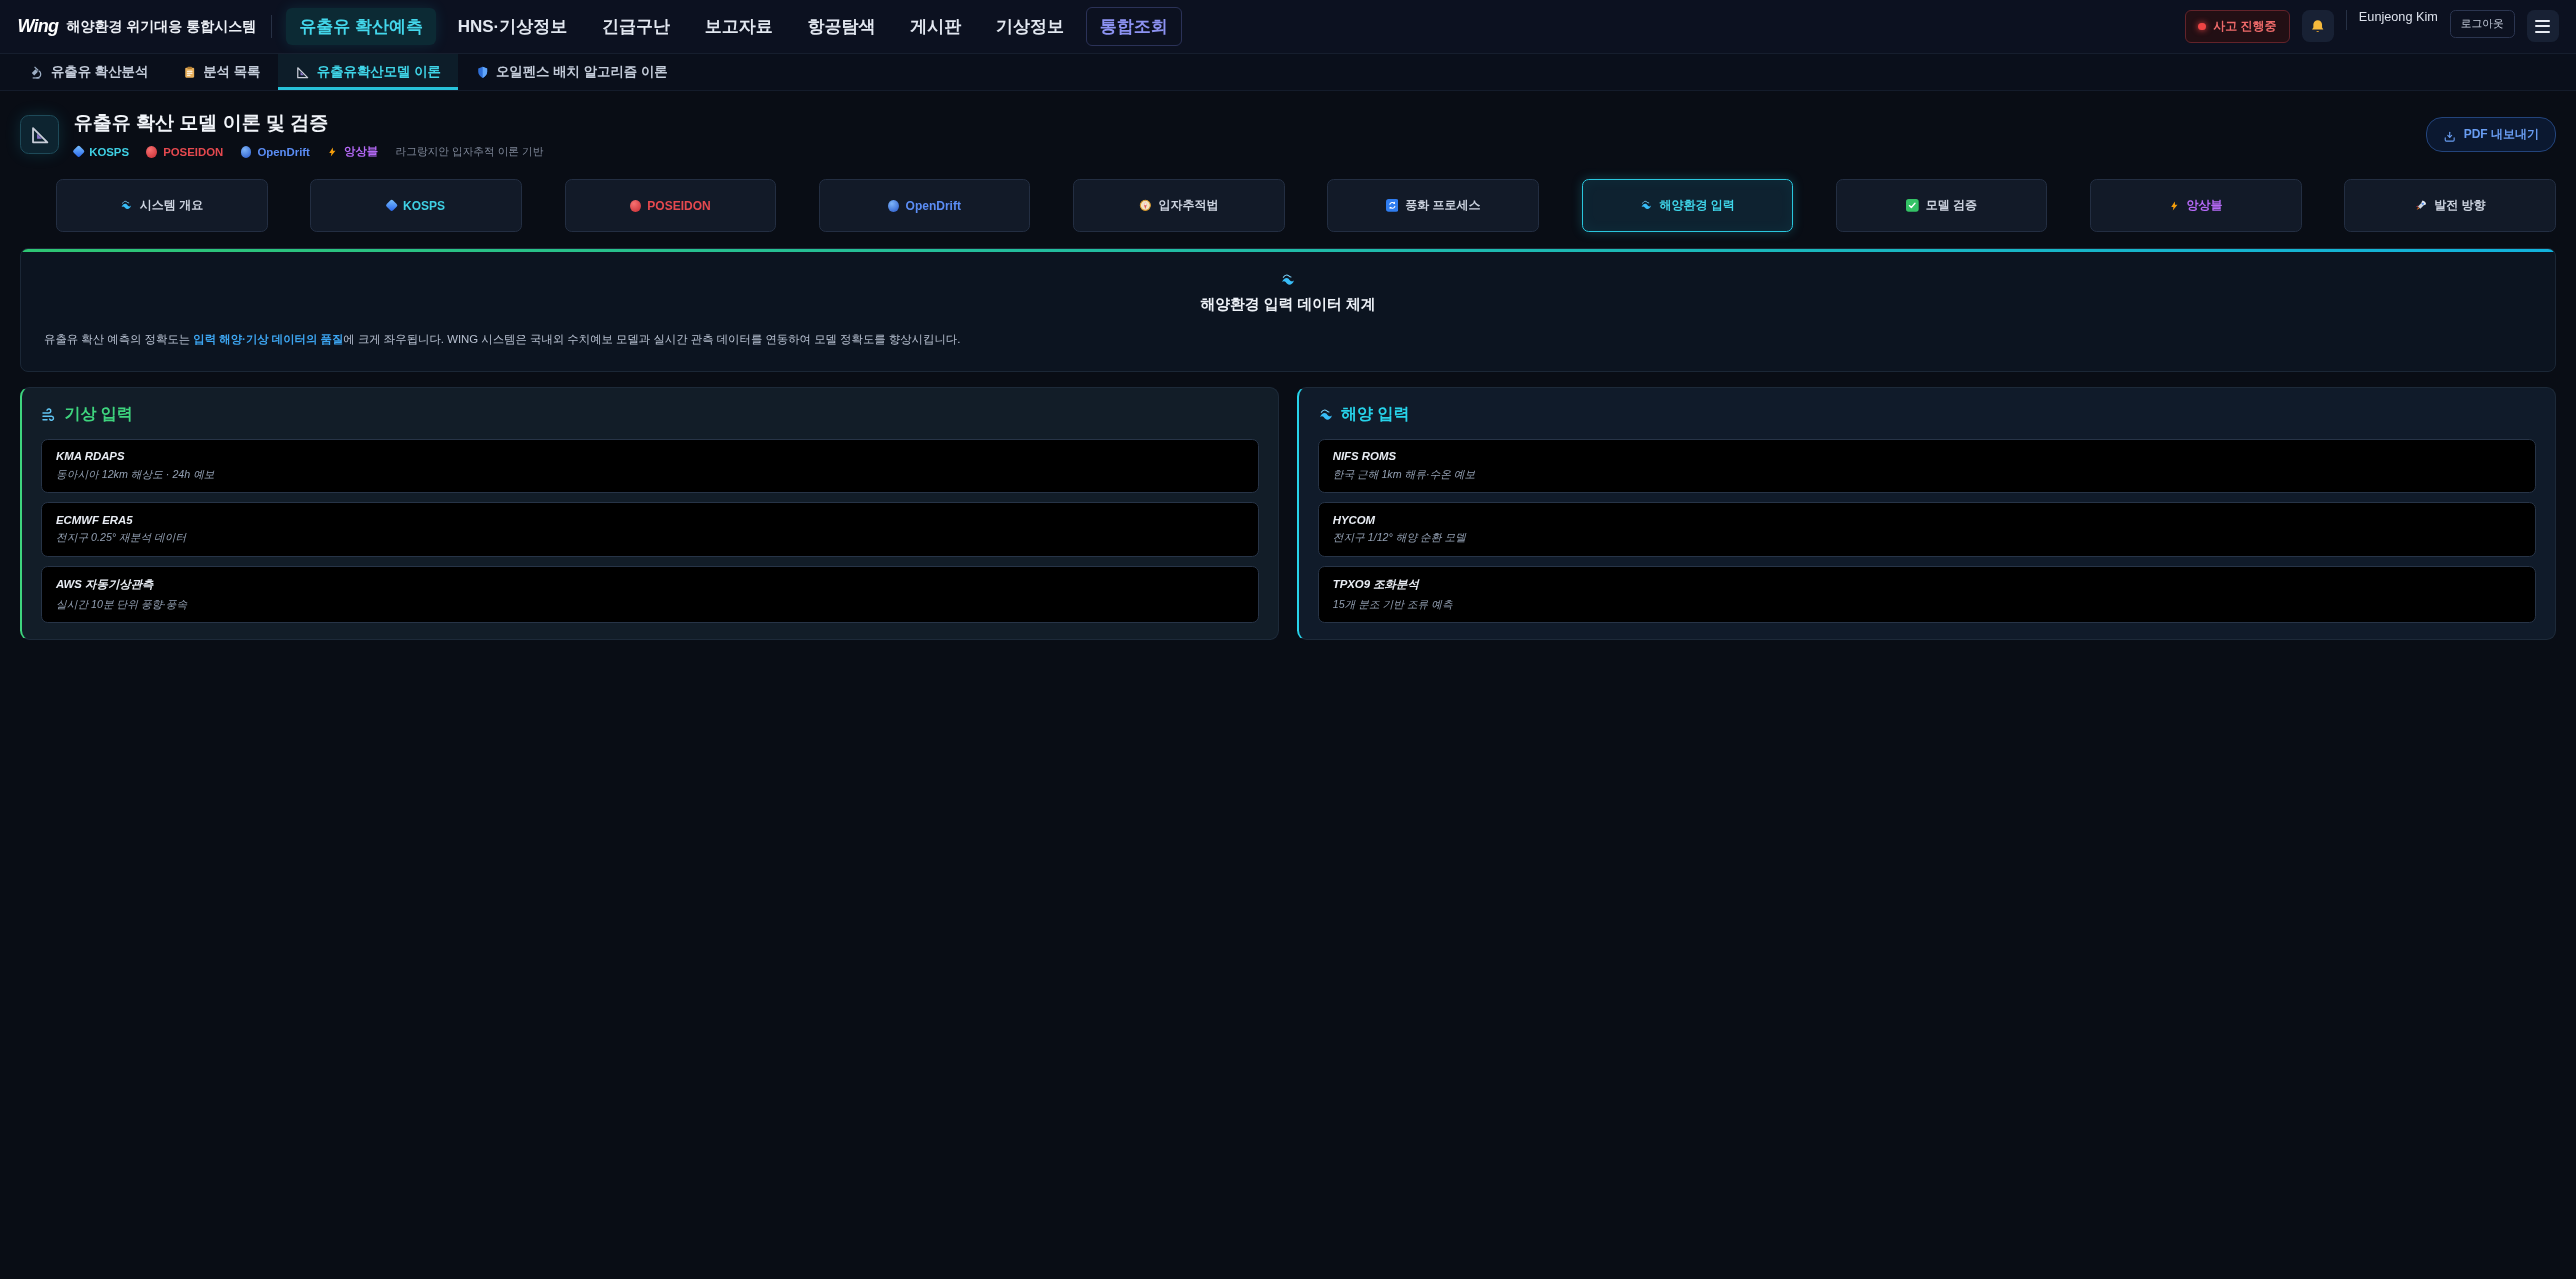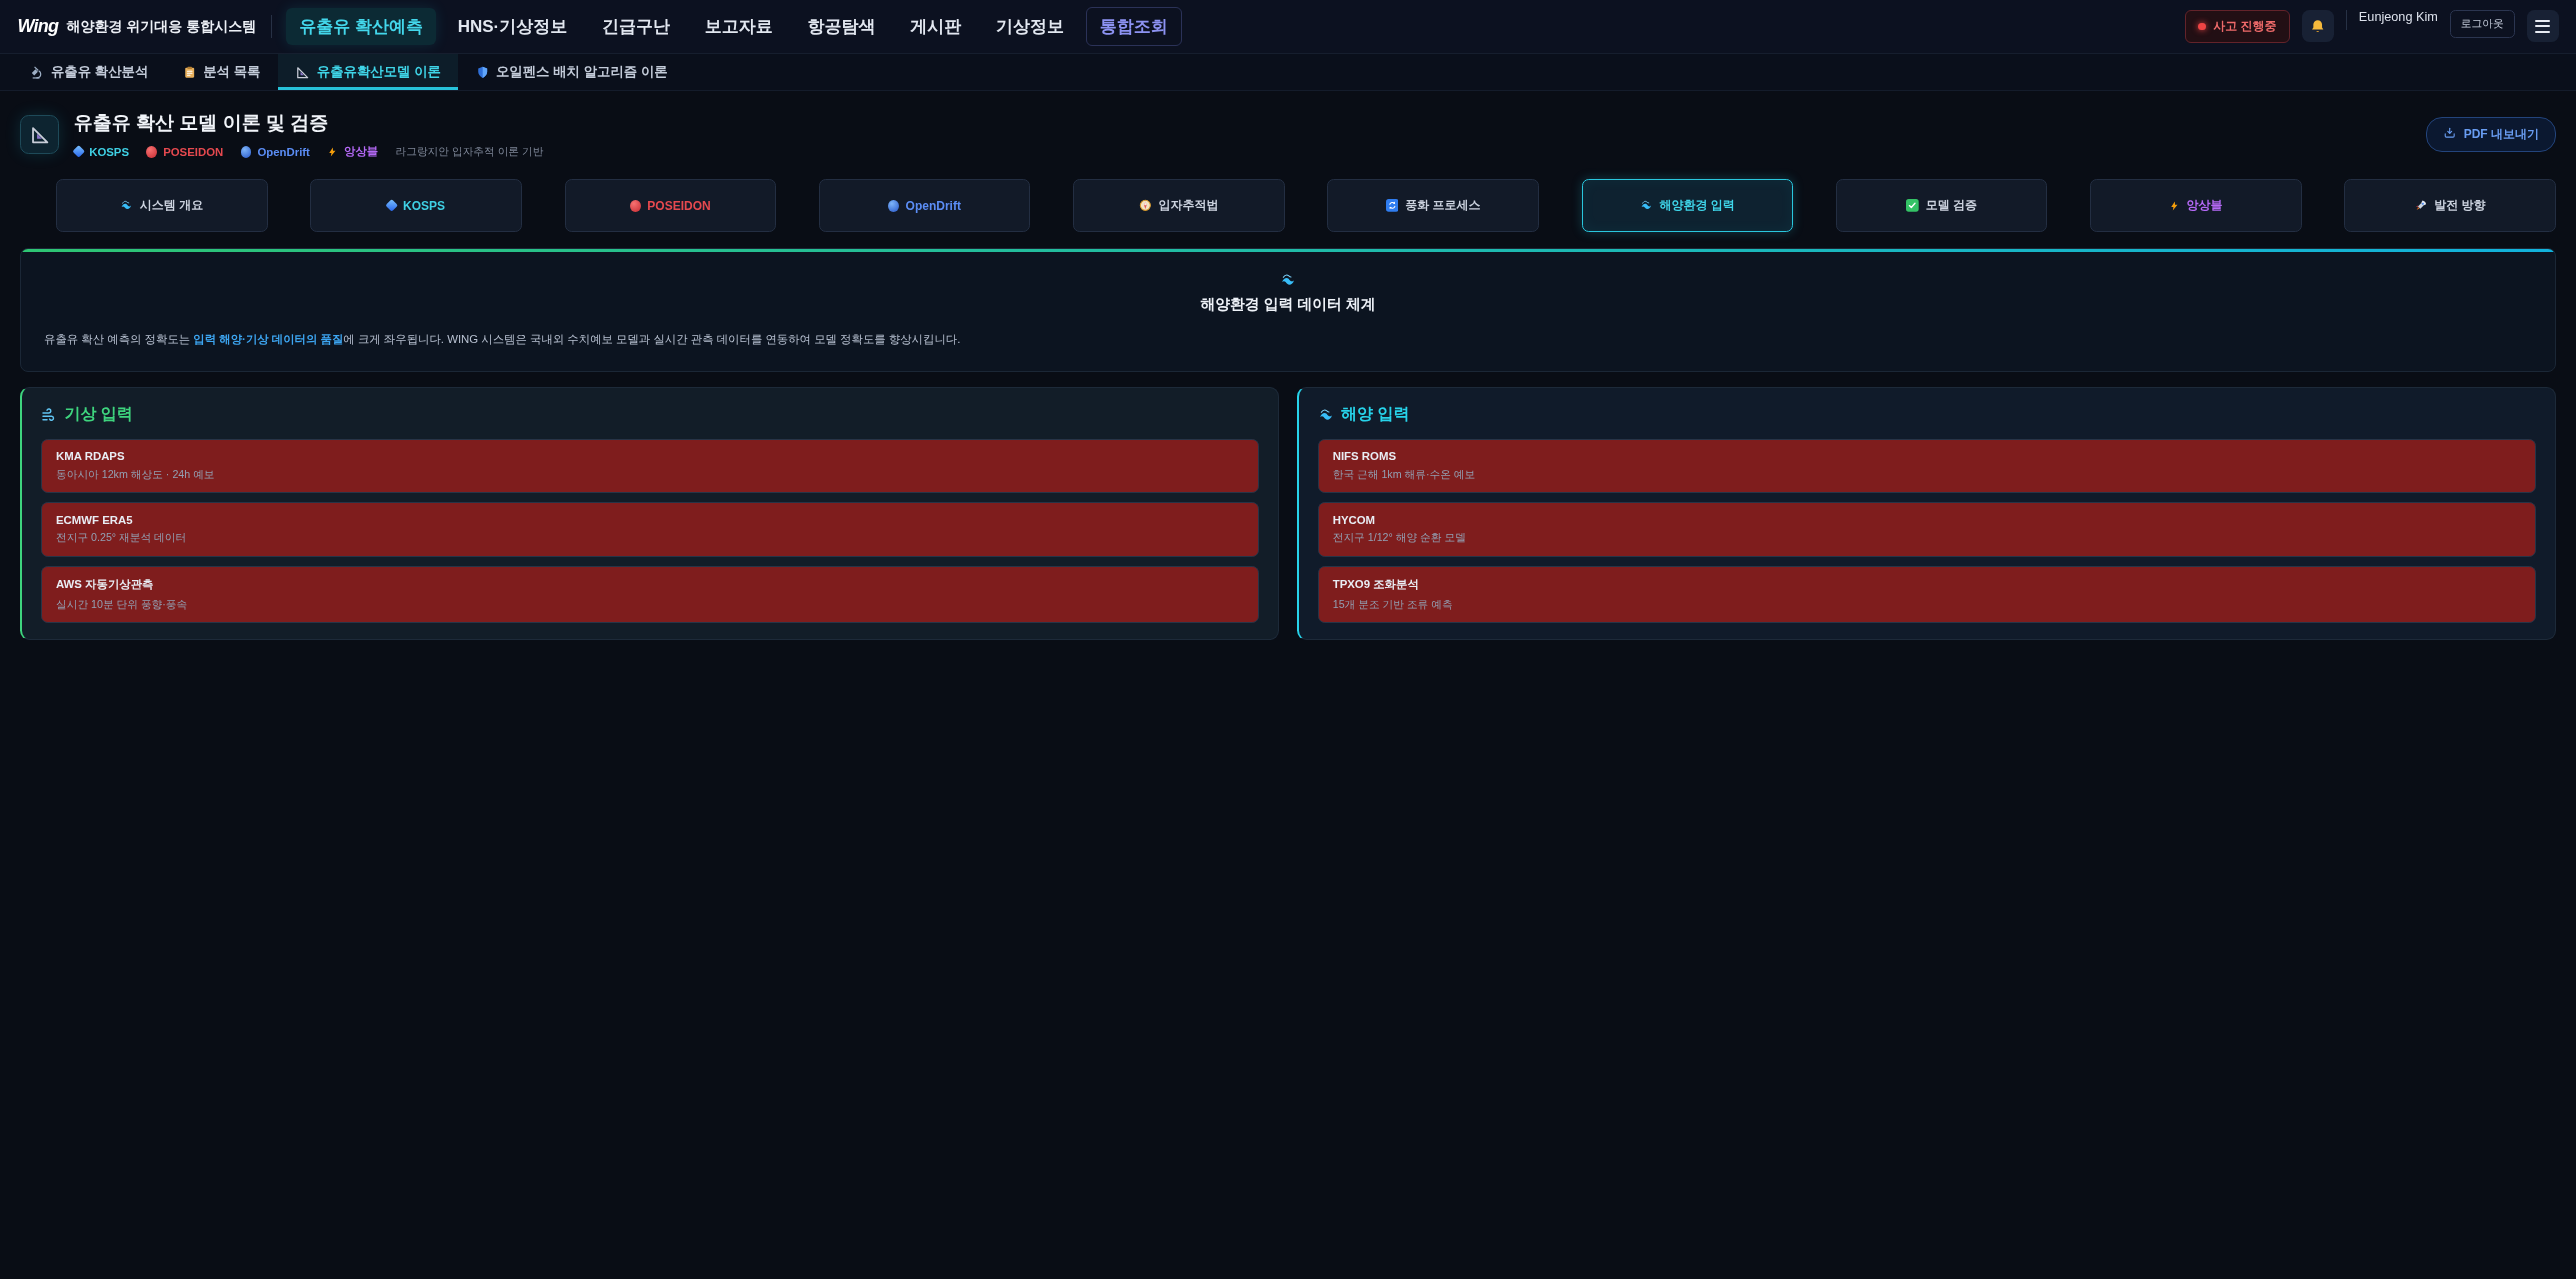--- a/index.html
+++ b/index.html
@@ -40,21 +40,21 @@
   .badge-row{display:flex;align-items:center;gap:17.4px;font-size:11.4px;}
   .model-badge{display:flex;align-items:center;gap:6px;font-weight:700;}
   .model-badge.kosps{color:#3fd0e4;}
   .model-badge.poseidon{color:#e5494f;}
   .model-badge.opendrift{color:#5b8df5;}
   .model-badge.ensemble{color:#b469f5;}
   .diamond{width:9.4px;height:9.4px;border-radius:2px;background:linear-gradient(135deg,#7cc3ff,#2563eb);transform:rotate(45deg);}
   .rdot{width:10.7px;height:12px;border-radius:50%;background:radial-gradient(circle at 35% 30%,#f87171,#c62b32);}
   .bdot{width:10.7px;height:12px;border-radius:50%;background:radial-gradient(circle at 35% 30%,#7db4f8,#2757c9);}
   .head-note{color:#7e8798;font-size:10.7px;font-weight:400;}
-  .pdf-btn{margin-left:auto;display:flex;align-items:flex-start;gap:7px;padding:8px 16px;border-radius:16px;border:0.7px solid #23447c;background:#0b1830;color:#699df2;font-size:12px;font-weight:700;cursor:pointer;}
+  .pdf-btn{margin-left:auto;display:flex;align-items:flex-end;gap:7px;padding:8px 16px;border-radius:16px;border:0.7px solid #23447c;background:#0b1830;color:#699df2;font-size:12px;font-weight:700;cursor:pointer;}
 
   
   .chip-nav{display:flex;gap:6.7px;margin-top:20px;}
   .chip{flex:1;height:53px;display:flex;align-items:center;justify-content:center;gap:6.7px;background:#121a28;border:0.7px solid #232e42;border-radius:6.7px;font-size:12px;color:#ccd3df;font-weight:600;cursor:pointer;white-space:nowrap;margin-left:36px;}
   .chip.c-kosps{color:#3fd0e4;}
   .chip.c-poseidon{color:#e5494f;}
   .chip.c-opendrift{color:#5b8df5;}
   .chip.c-ensemble{color:#b469f5;}
   .chip.active{color:#3fd6ea;border-color:#2ac7de;background:#0e2230;box-shadow:0 0 10.7px rgba(42,199,222,.25),inset 0 0 13.4px rgba(42,199,222,.06);font-weight:700;}
 
@@ -66,21 +66,21 @@
   .hl{color:#3da6f2;font-weight:700;}
 
   
   .cards{display:flex;gap:17.4px;margin-top:14.8px;}
   .card{flex:1;border-radius:9.4px;padding:16px 19px;border:0.7px solid #1d2a39;border-left-width:2.7px;border-left-style:solid;}
   .card.weather{background:#121d28;border-left-color:#3ed47e;}
   .card.ocean{background:#101b2a;border-left-color:#27d3ea;}
   .card-title{margin:0 0 13.4px;font-size:16px;display:flex;align-items:center;gap:7.4px;font-weight:700;}
   .card.weather .card-title{color:#3ed47e;}
   .card.ocean .card-title{color:#27d3ea;}
-  .data-item{background:#7f1d1d;border:0.7px solid #273447;border-radius:6.7px;padding:10.7px 14px;margin-bottom:8.7px;}
+  .data-item{background:#000000;border:0.7px solid #273447;border-radius:6.7px;padding:10.7px 14px;margin-bottom:8.7px;font-style:italic;}
   .data-item:last-child{margin-bottom:0;}
   .item-name{font-size:11.4px;font-weight:700;color:#e9edf4;}
   .item-desc{margin-top:5.4px;font-size:10.7px;color:#93a0b3;}
 
   svg{display:block;}
 </style>
 </head>
 <body>
 
 <div class="app">

